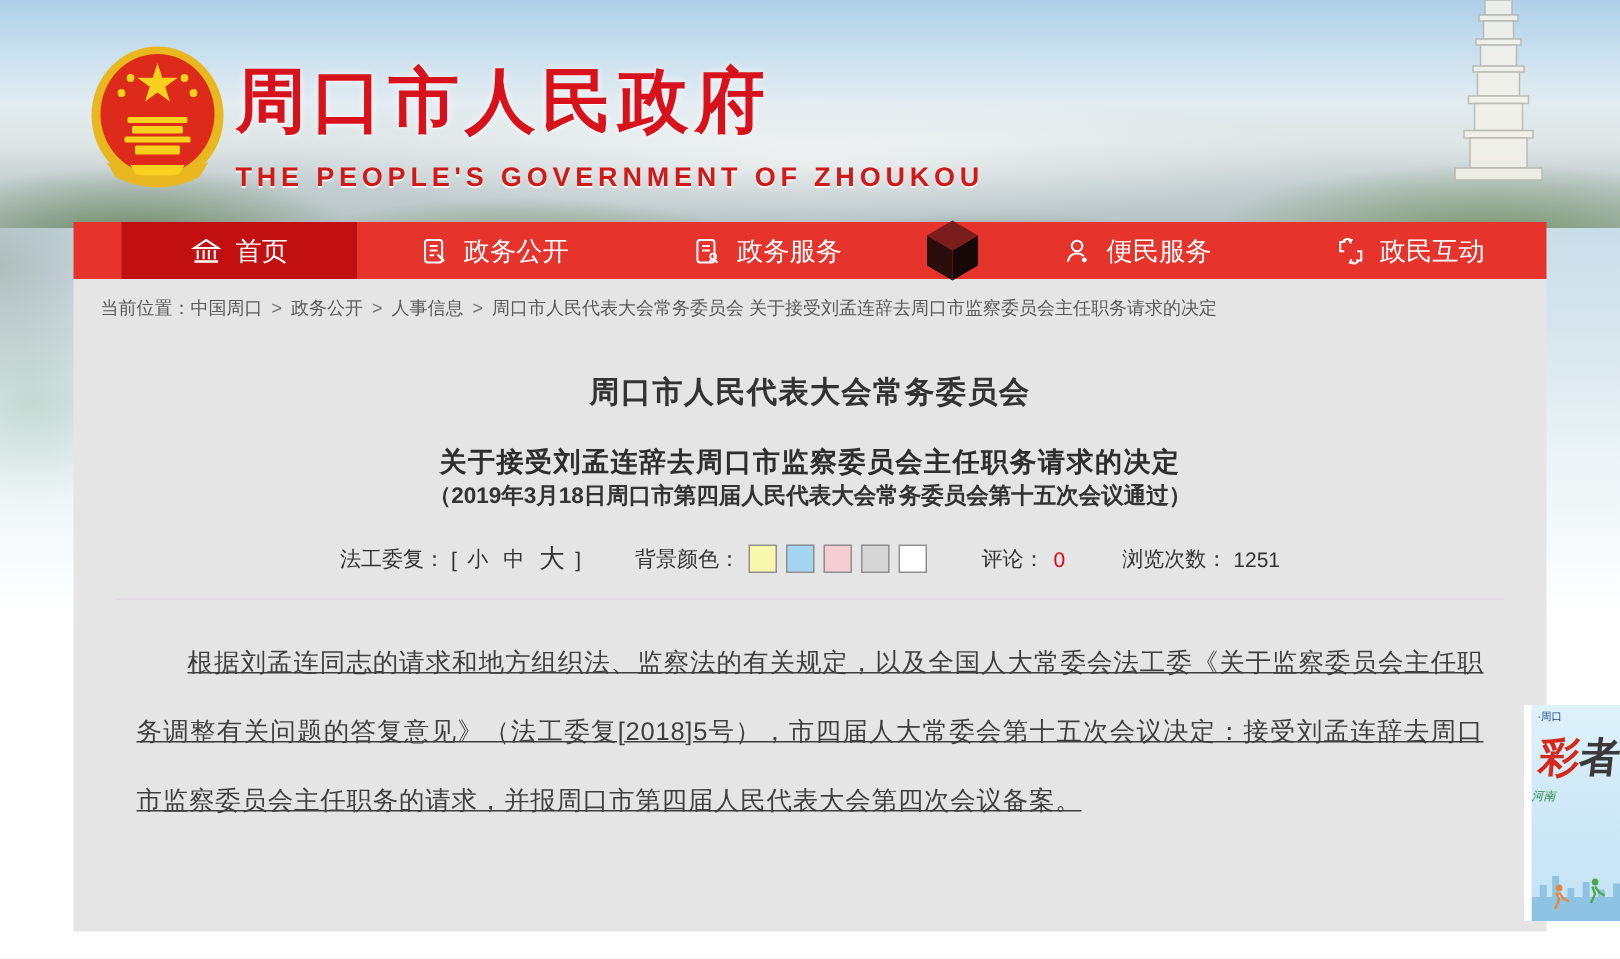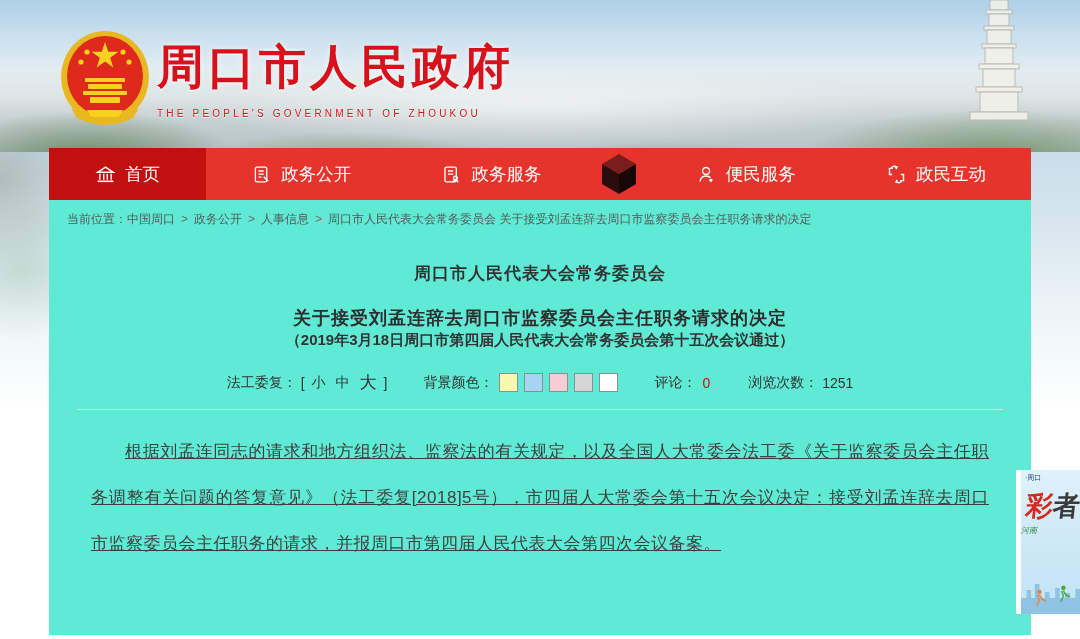--- a/index.html
+++ b/index.html
@@ -32,38 +32,38 @@
   .container { position:absolute; top:0; left:49px; width:982px; height:639px; z-index:2; }
 
   .site-header { position:relative; height:124px;margin-top:24px; }
   .emblem { position:absolute; left:8px; top:6px; width:96px; height:100px; }
   .titles { position:absolute; left:108px; top:12px; }
   .site-title {
     font-size:47px; font-weight:bold; color:#d7121c; letter-spacing:4px;
     text-shadow:0 1px 0 rgba(255,255,255,.8), 0 0 6px rgba(255,255,255,.7);
     font-family:"DejaVu Sans","Liberation Sans",sans-serif;
   }
-  .site-subtitle { margin-top:9px; font-size:10px; font-weight:normal; color:#cf1a1a; letter-spacing:3.2px;
+  .site-subtitle { margin-top:9px; font-size:18px; font-weight:bold; color:#cf1a1a; letter-spacing:3.2px;
     text-shadow:0 1px 0 rgba(255,255,255,.8); }
 
   
-  .main-nav { display:flex; height:52px; background:#e6342c; color:#fff; align-items:stretch; }
+  .main-nav { display:flex; height:38px; background:#e6342c; color:#fff; align-items:stretch;padding-left:32px; }
   .nav-item { flex:1; display:flex; align-items:center; justify-content:center; gap:9px;
     font-size:17.5px; cursor:pointer; white-space:nowrap; }
   .nav-item.active { flex:0 0 157px; background:#c20f0f; }
   .nav-item .ni { width:21px; height:21px; display:inline-block; }
   .nav-cube { flex:0 0 64px; display:flex; align-items:center; justify-content:center; }
 
   
-  .sheet { background:#5eead4; height:435px; }
+  .sheet { background:#e5e5e5; height:435px; }
   .breadcrumb { padding:11px 18px 9px; font-size:12px; color:#595959; white-space:nowrap; overflow:hidden; }
   .breadcrumb .sep { margin:0 6px; color:#707070; }
   .breadcrumb .bc-link { cursor:pointer; }
 
-  .art-title1 { margin-top:25px; text-align:center; font-size:17px; font-weight:bold; color:#333; letter-spacing:1px; }
+  .art-title1 { margin-top:25px; text-align:center; font-size:20px; font-weight:bold; color:#333; letter-spacing:1px; }
   .art-title2 { margin-top:21px; text-align:center; font-size:18px; font-weight:bold; color:#2e2e2e; letter-spacing:1px; }
   .art-date  { margin-top:1px; text-align:center; font-size:15px; font-weight:bold; color:#333; }
 
   .toolbar { margin-top:21px; display:flex; justify-content:center; align-items:center; gap:36px;
     font-size:14px; color:#333; }
   .tb-group { display:flex; align-items:center; gap:4px; }
   .fs-opt { cursor:pointer; padding:0 3px; }
   .fs-opt.lg { font-size:17px; }
   .swatches { display:flex; gap:6px; margin-left:2px; }
   .swatch { width:19px; height:19px; border:1px solid #8f8f8f; cursor:pointer; }

